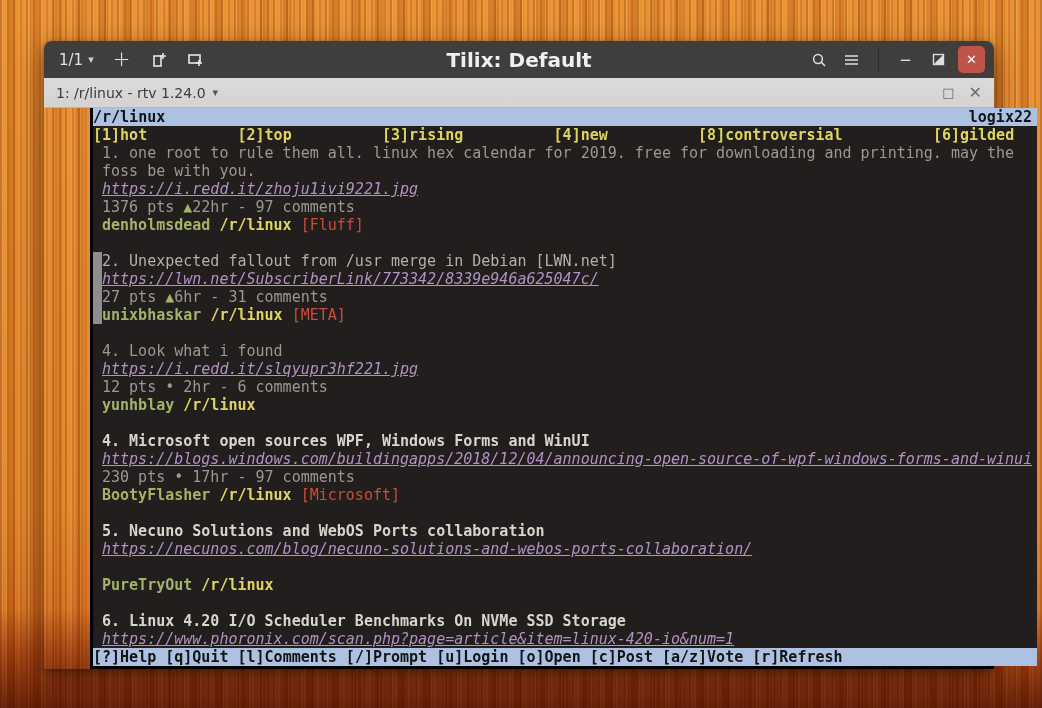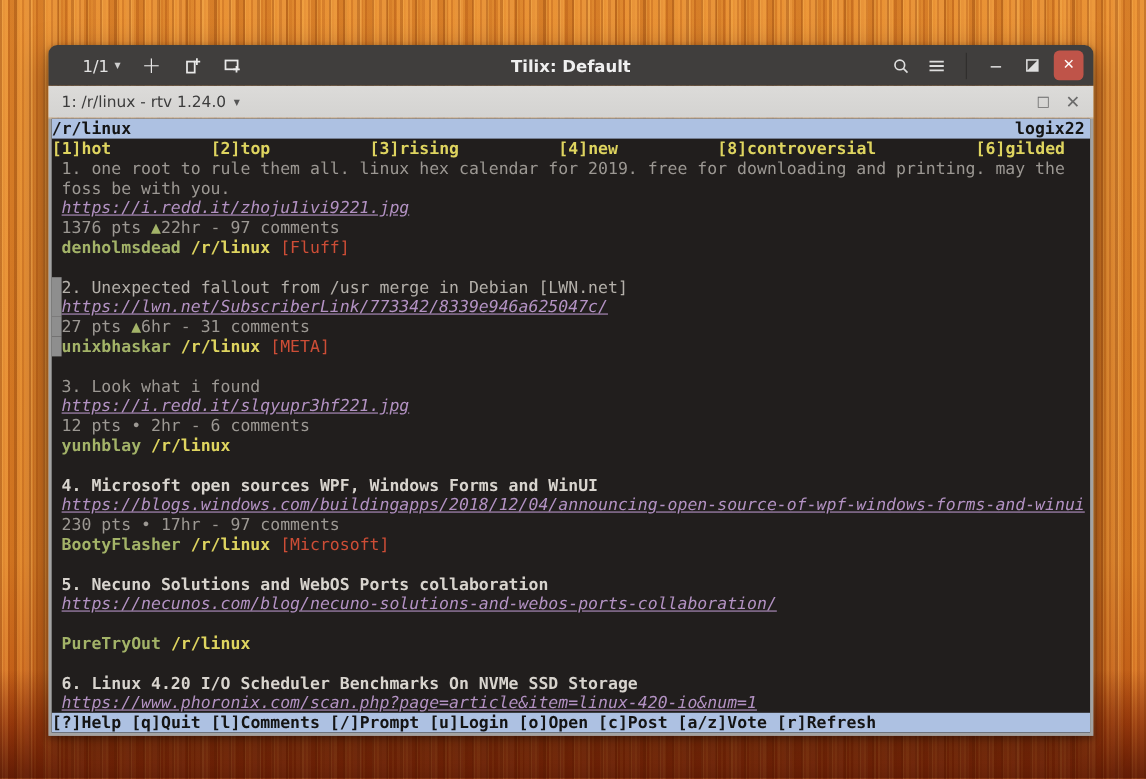--- a/index.html
+++ b/index.html
@@ -23,50 +23,50 @@
     border-radius:8px 8px 2px 2px;
     box-shadow:0 10px 28px rgba(40,10,0,.5), 0 2px 6px rgba(0,0,0,.35);
   }
 
   
   .titlebar {
     height:37px; background:#403e3d; border-radius:8px 8px 0 0;
     display:flex; align-items:center; padding:0 9px; position:relative;
     color:#dcdcdc;
   }
-  .tb-left { display:flex; align-items:center; gap:7px;margin-left:16px; }
+  .tb-left { display:flex; align-items:center; gap:7px; }
   .session-chip { display:flex; align-items:center; gap:5px; padding:4px 6px; border-radius:3px; cursor:default; }
   .session-chip .lbl { font-size:15px; color:#e2e2e2; }
   .caret { font-size:11px; color:#cfcfcf; }
   .tb-btn { display:flex; align-items:center; justify-content:center; width:30px; height:28px; border-radius:3px; color:#e8e8e8; }
   .tb-btn.plus { font-size:21px; font-weight:300; padding-bottom:2px; }
   .tb-title {
     position:absolute; left:0; right:0; text-align:center;
-    font-size:15px; font-weight:bold; color:#efefef; pointer-events:none;
+    font-size:20px; font-weight:bold; color:#efefef; pointer-events:none;
   }
   .tb-right { margin-left:auto; display:flex; align-items:center; gap:6px; z-index:2; }
   .tb-sep { width:1px; height:24px; background:#2f2d2c; margin:0 7px; }
   .win-btn { display:flex; align-items:center; justify-content:center; width:27px; height:27px; border-radius:5px; color:#e6e6e6; font-size:15px; }
   .win-btn.close { background:#bf5449; color:#fff; font-weight:bold; font-size:13px; }
   svg.ic { display:block; }
 
   
   .tabbar {
     height:30px; background:linear-gradient(#dcdbd9,#d4d3d1);
     border-bottom:1px solid #b9b8b6;
     display:flex; align-items:center; padding:0 12px; color:#3c3c3c;
   }
   .tab-label { display:flex; align-items:center; gap:7px; font-size:14px;justify-content:space-between; }
   .tab-label .caret { color:#555; }
   .tab-icons { margin-left:auto; display:flex; align-items:center; gap:14px; color:#6b6b6b; }
   .tab-icons .sq { font-size:13px; }
   .tab-icons .x { font-size:16px; }
 
   
-  .termwrap { background:#a3a3a3; padding:0 3px 3px; }
+  .termwrap { background:#000000; padding:0 3px 3px;margin-left:46px; }
   .terminal {
     width:944px; height:558px; background:var(--term-bg);
     font-family:"DejaVu Sans Mono", monospace;
     font-size:15px; line-height:18px; overflow:hidden;
   }
   .tline { height:18px; white-space:pre; }
   .bar { background:var(--bar-blue); color:#141414; font-weight:bold; display:flex; justify-content:space-between; padding-right:5px; }
   .col0 { display:inline-block; width:9px; height:18px; vertical-align:top; }
   .col0.cur { background:var(--cursor); }
   .menu-item { color:var(--yellow); font-weight:bold; }
@@ -161,21 +161,21 @@
           <div class="tline"><span class="col0"> </span><span class="t-dim">foss be with you.</span></div>
           <div class="tline"><span class="col0"> </span><span class="link">https://i.redd.it/zhoju1ivi9221.jpg</span></div>
           <div class="tline"><span class="col0"> </span><span class="c-dim">1376 pts </span><span class="c-green">▲</span><span class="c-dim">22hr - 97 comments</span></div>
           <div class="tline"><span class="col0"> </span><span class="c-green b">denholmsdead</span><span class="c-dim"> </span><span class="c-yellow b">/r/linux</span><span class="c-dim"> </span><span class="c-red">[Fluff]</span></div>
           <div class="tline"><span class="col0"> </span></div>
           <div class="tline"><span class="col0 cur"> </span><span class="t-sel">2. Unexpected fallout from /usr merge in Debian [LWN.net]</span></div>
           <div class="tline"><span class="col0 cur"> </span><span class="link">https://lwn.net/SubscriberLink/773342/8339e946a625047c/</span></div>
           <div class="tline"><span class="col0 cur"> </span><span class="c-dim">27 pts </span><span class="c-green">▲</span><span class="c-dim">6hr - 31 comments</span></div>
           <div class="tline"><span class="col0 cur"> </span><span class="c-green b">unixbhaskar</span><span class="c-dim"> </span><span class="c-yellow b">/r/linux</span><span class="c-dim"> </span><span class="c-red">[META]</span></div>
           <div class="tline"><span class="col0"> </span></div>
-          <div class="tline"><span class="col0"> </span><span class="t-dim">3. Look what i found</span></div>
+          <div class="tline"><span class="col0"> </span><span class="t-dim">4. Look what i found</span></div>
           <div class="tline"><span class="col0"> </span><span class="link">https://i.redd.it/slqyupr3hf221.jpg</span></div>
           <div class="tline"><span class="col0"> </span><span class="c-dim">12 pts • 2hr - 6 comments</span></div>
           <div class="tline"><span class="col0"> </span><span class="c-green b">yunhblay</span><span class="c-dim"> </span><span class="c-yellow b">/r/linux</span></div>
           <div class="tline"><span class="col0"> </span></div>
           <div class="tline"><span class="col0"> </span><span class="t-bright">4. Microsoft open sources WPF, Windows Forms and WinUI</span></div>
           <div class="tline"><span class="col0"> </span><span class="link">https://blogs.windows.com/buildingapps/2018/12/04/announcing-open-source-of-wpf-windows-forms-and-winui</span></div>
           <div class="tline"><span class="col0"> </span><span class="c-dim">230 pts • 17hr - 97 comments</span></div>
           <div class="tline"><span class="col0"> </span><span class="c-green b">BootyFlasher</span><span class="c-dim"> </span><span class="c-yellow b">/r/linux</span><span class="c-dim"> </span><span class="c-red">[Microsoft]</span></div>
           <div class="tline"><span class="col0"> </span></div>
           <div class="tline"><span class="col0"> </span><span class="t-bright">5. Necuno Solutions and WebOS Ports collaboration</span></div>

